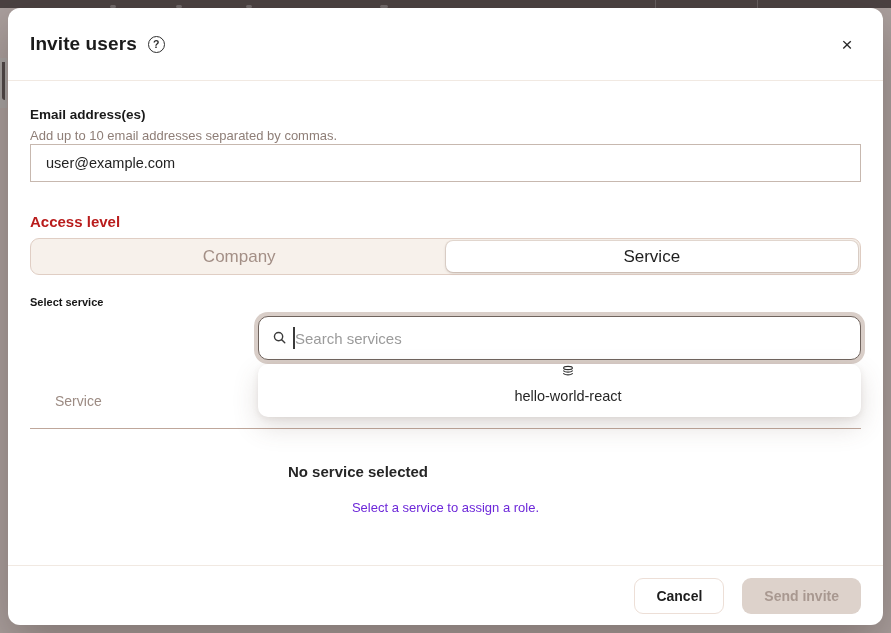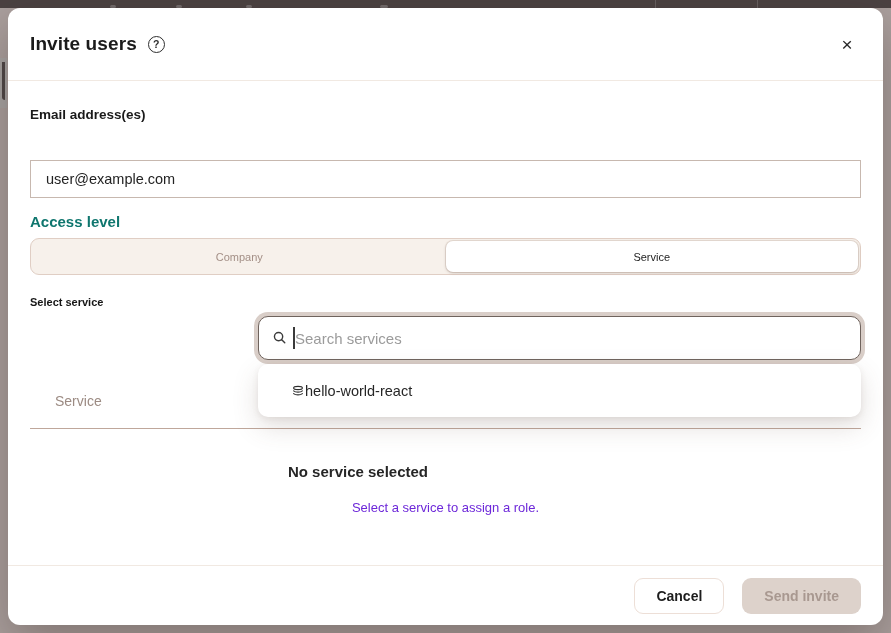--- a/index.html
+++ b/index.html
@@ -59,38 +59,38 @@
   
   .email-label {
     position: absolute; left: 22px; top: 99px;
     font-size: 13.5px; font-weight: 700; color: #1a1a1a;
   }
   .email-helper {
     position: absolute; left: 22px; top: 120px;
     font-size: 13px; color: #8e7e77;
   }
   .email-input {
-    position: absolute; left: 22px; top: 152px; width: 831px; height: 38px;
+    position: absolute; left: 22px; top: 136px; width: 831px; height: 38px;
     border: 1px solid #c7b8af; border-radius: 0; padding: 0 15px;
     font-family: inherit; font-size: 14.5px; color: #232323; background: #fff; outline: none;
   }
 
   
   .access-label {
     position: absolute; left: 22px; top: 205px;
-    font-size: 15px; font-weight: 600; color: #0f766e;
+    font-size: 15px; font-weight: 600; color: #b91c1c;
   }
   .segmented {
     position: absolute; left: 22px; top: 230px; width: 831px; height: 37px;
     background: #f7f1eb; border: 1px solid #e0cec4; border-radius: 9px;
     display: flex; padding: 2px;
   }
   .segment {
     flex: 1; display: flex; align-items: center; justify-content: center;
-    font-size: 11px; font-weight: 500; color: #a38f86; border-radius: 7px;
+    font-size: 17px; font-weight: 500; color: #a38f86; border-radius: 7px;
     cursor: pointer; background: transparent; border: none; font-family: inherit;
   }
   .segment.selected {
     background: #ffffff; color: #1e1e1e;
     box-shadow: 0 1px 3px rgba(90,65,55,0.28), 0 0 0 1px rgba(210,195,185,0.45);
   }
 
   
   .service-label {
     position: absolute; left: 22px; top: 288px;
@@ -122,22 +122,22 @@
   }
 
   
   .results-panel {
     position: absolute; left: 250px; top: 356px; width: 603px; height: 53px;
     background: #fff; border-radius: 10px;
     box-shadow: 0 10px 26px rgba(100,78,66,0.18), 0 2px 6px rgba(100,78,66,0.10);
     z-index: 5; display: flex; flex-direction: column; justify-content: center;
   }
   .result-row {
-    display: flex; align-items: center; padding: 0 16px 0 33px;
-    height: 100%; cursor: pointer; font-size: 14.5px; color: #262626; border-radius: 10px;
+    display: flex; align-items: center; gap: 10px; padding: 0 16px 0 33px;
+    height: 100%; cursor: pointer; font-size: 14.5px; color: #262626; border-radius: 10px; flex-direction: column;
   }
   .result-row .layers-icon { display: flex; }
 
   
   .table-header {
     position: absolute; left: 47px; top: 385px;
     font-size: 14px; color: #9c8b83;
   }
   .table-divider {
     position: absolute; left: 22px; top: 420px; width: 831px; height: 1px;
@@ -190,20 +190,21 @@
 
 <div class="modal">
 
   <div class="modal-header">
     <span class="modal-title">Invite users</span>
     <span class="help-icon">?</span>
     <button class="close-btn">×</button>
   </div>
 
   <div class="email-label">Email address(es)</div>
+  <div class="email-helper">Add up to 10 email addresses separated by commas.</div>
   <input class="email-input" type="text" value="user@example.com" style="">
 
   <div class="access-label">Access level</div>
   <div class="segmented">
     <button class="segment">Company</button>
     <button class="segment selected">Service</button>
   </div>
 
   <div class="service-label">Select service</div>
 

